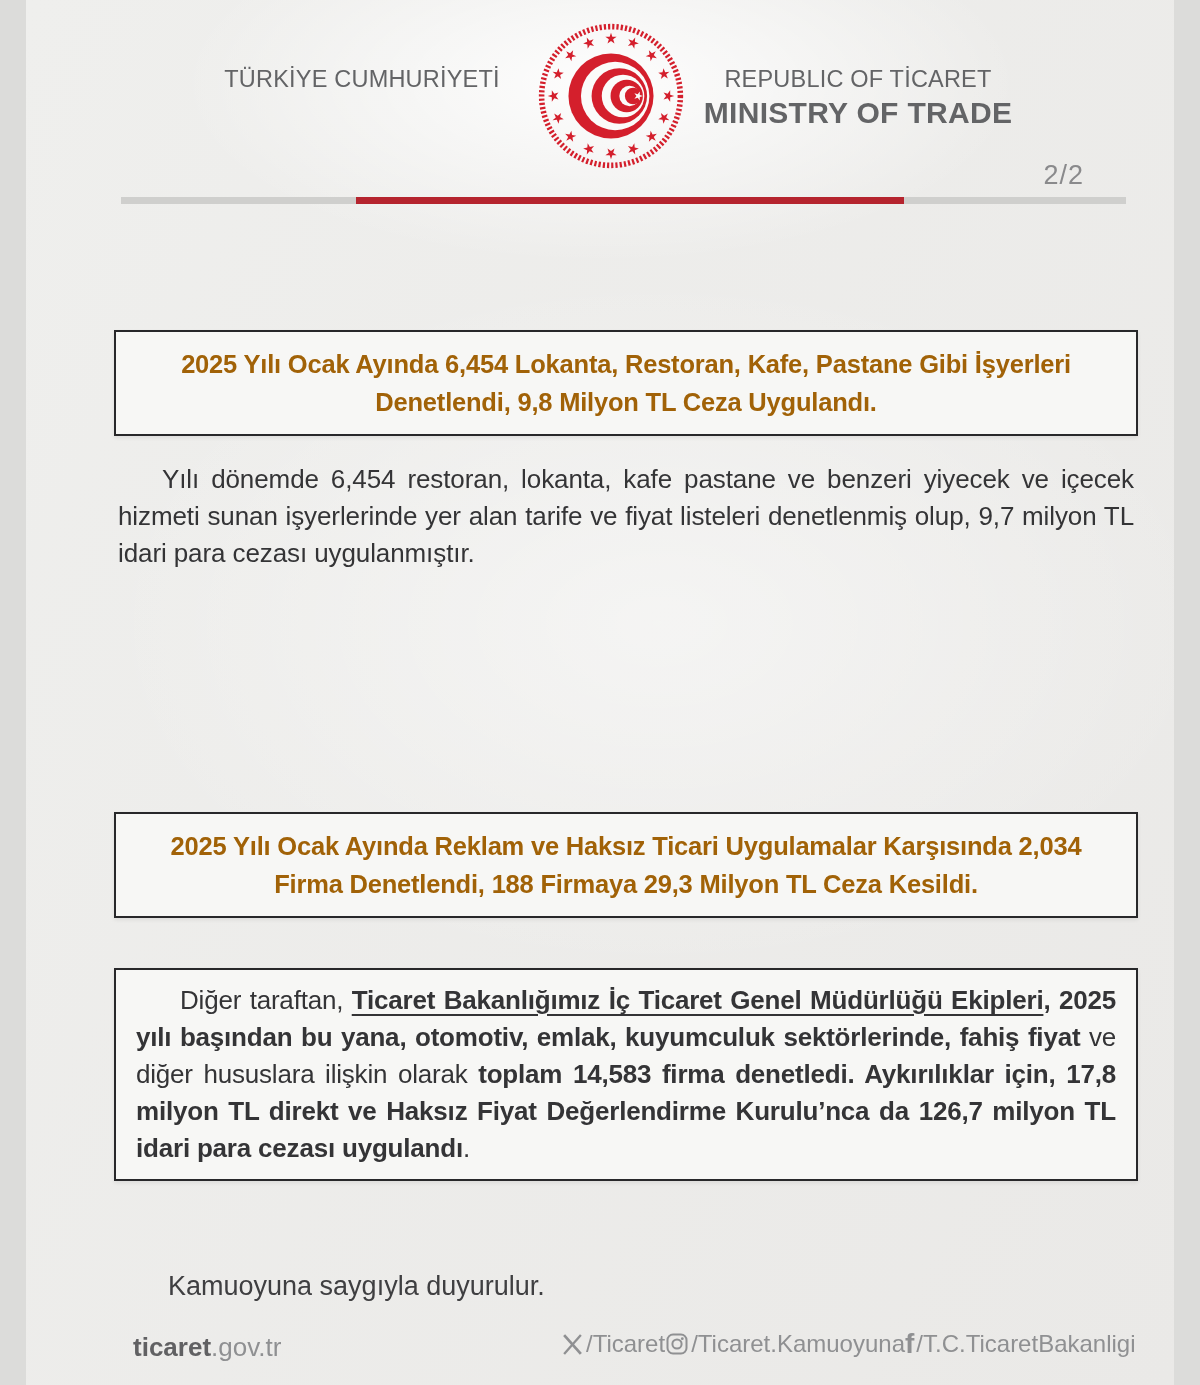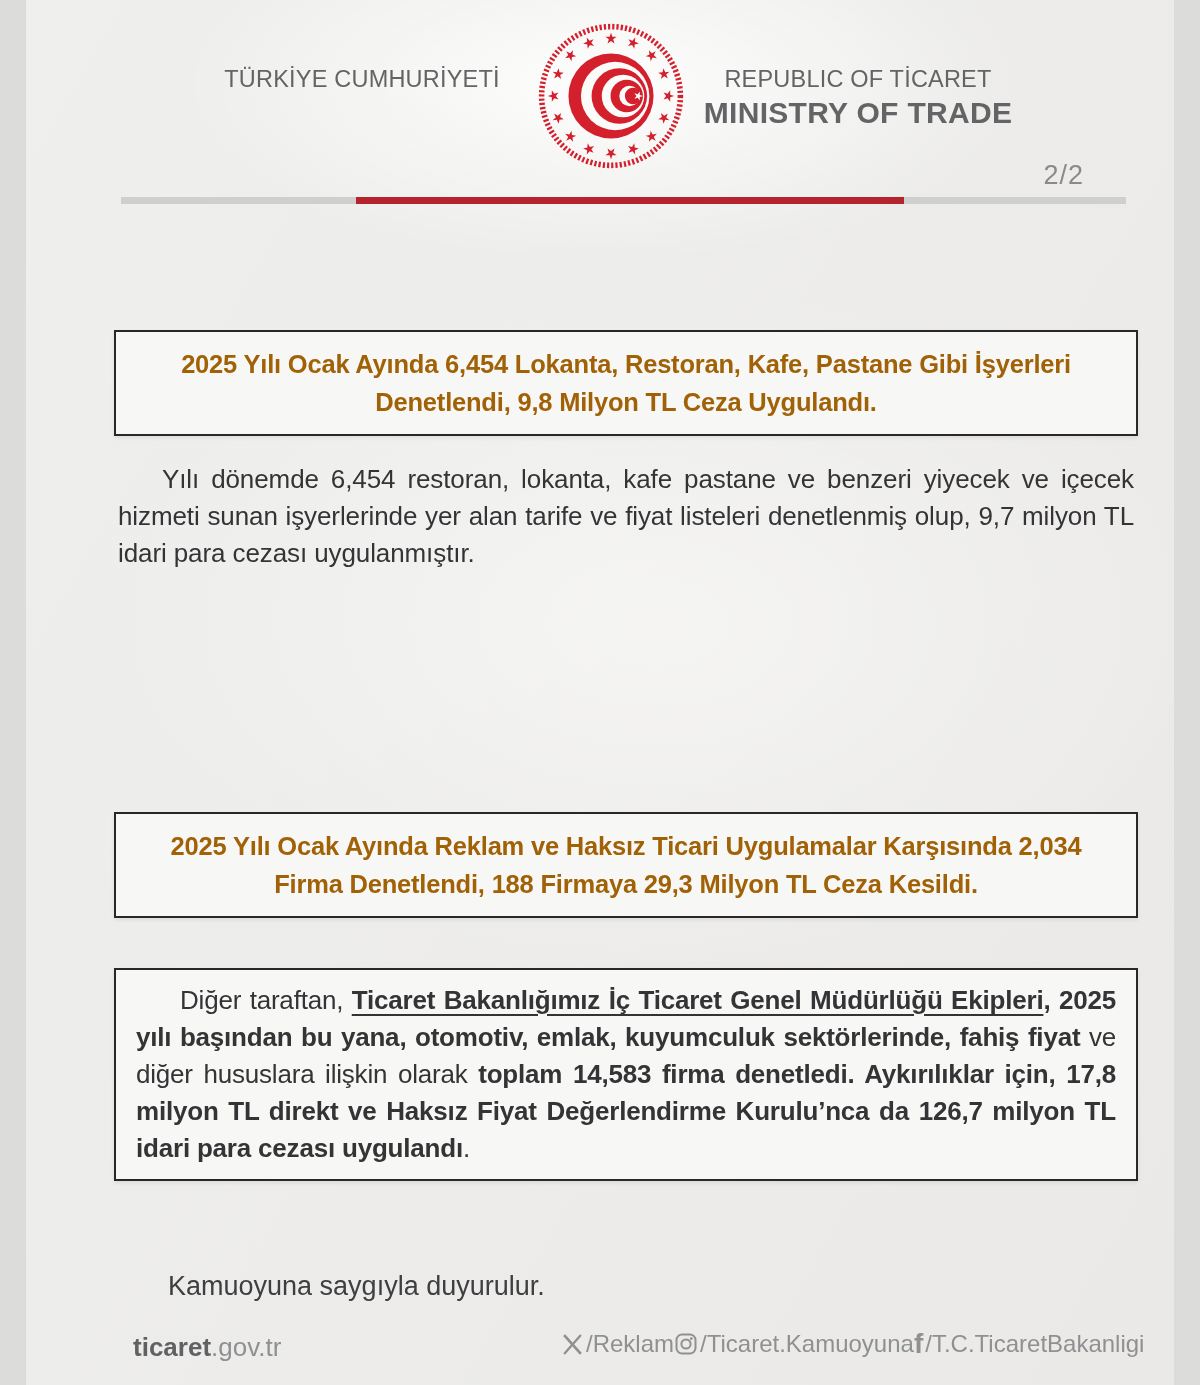--- a/index.html
+++ b/index.html
@@ -162,21 +162,21 @@
   <div class="closing">Kamuoyuna saygıyla duyurulur.</div>
 
   <div class="site"><span class="bold">ticaret</span><span>.gov.tr</span></div>
 
   <div class="social">
     <a class="item">
       <svg width="23" height="23" viewBox="0 0 22 22">
         <path d="M3 2 L19 20" stroke="currentColor" stroke-width="2.6" fill="none"></path>
         <path d="M19 2 L3 20" stroke="currentColor" stroke-width="2.2" fill="none"></path>
       </svg>
-      <span>/Reklam</span>
+      <span>/Ticaret</span>
     </a>
     <a class="item">
       <svg width="24" height="24" viewBox="0 0 24 24">
         <rect x="2.5" y="2.5" width="19" height="19" rx="5.5" fill="none" stroke="currentColor" stroke-width="2"></rect>
         <circle cx="12" cy="12" r="4.6" fill="none" stroke="currentColor" stroke-width="2"></circle>
         <circle cx="17.3" cy="6.7" r="1.4" fill="currentColor"></circle>
       </svg>
       <span>/Ticaret.Kamuoyuna</span>
     </a>
     <a class="item">

